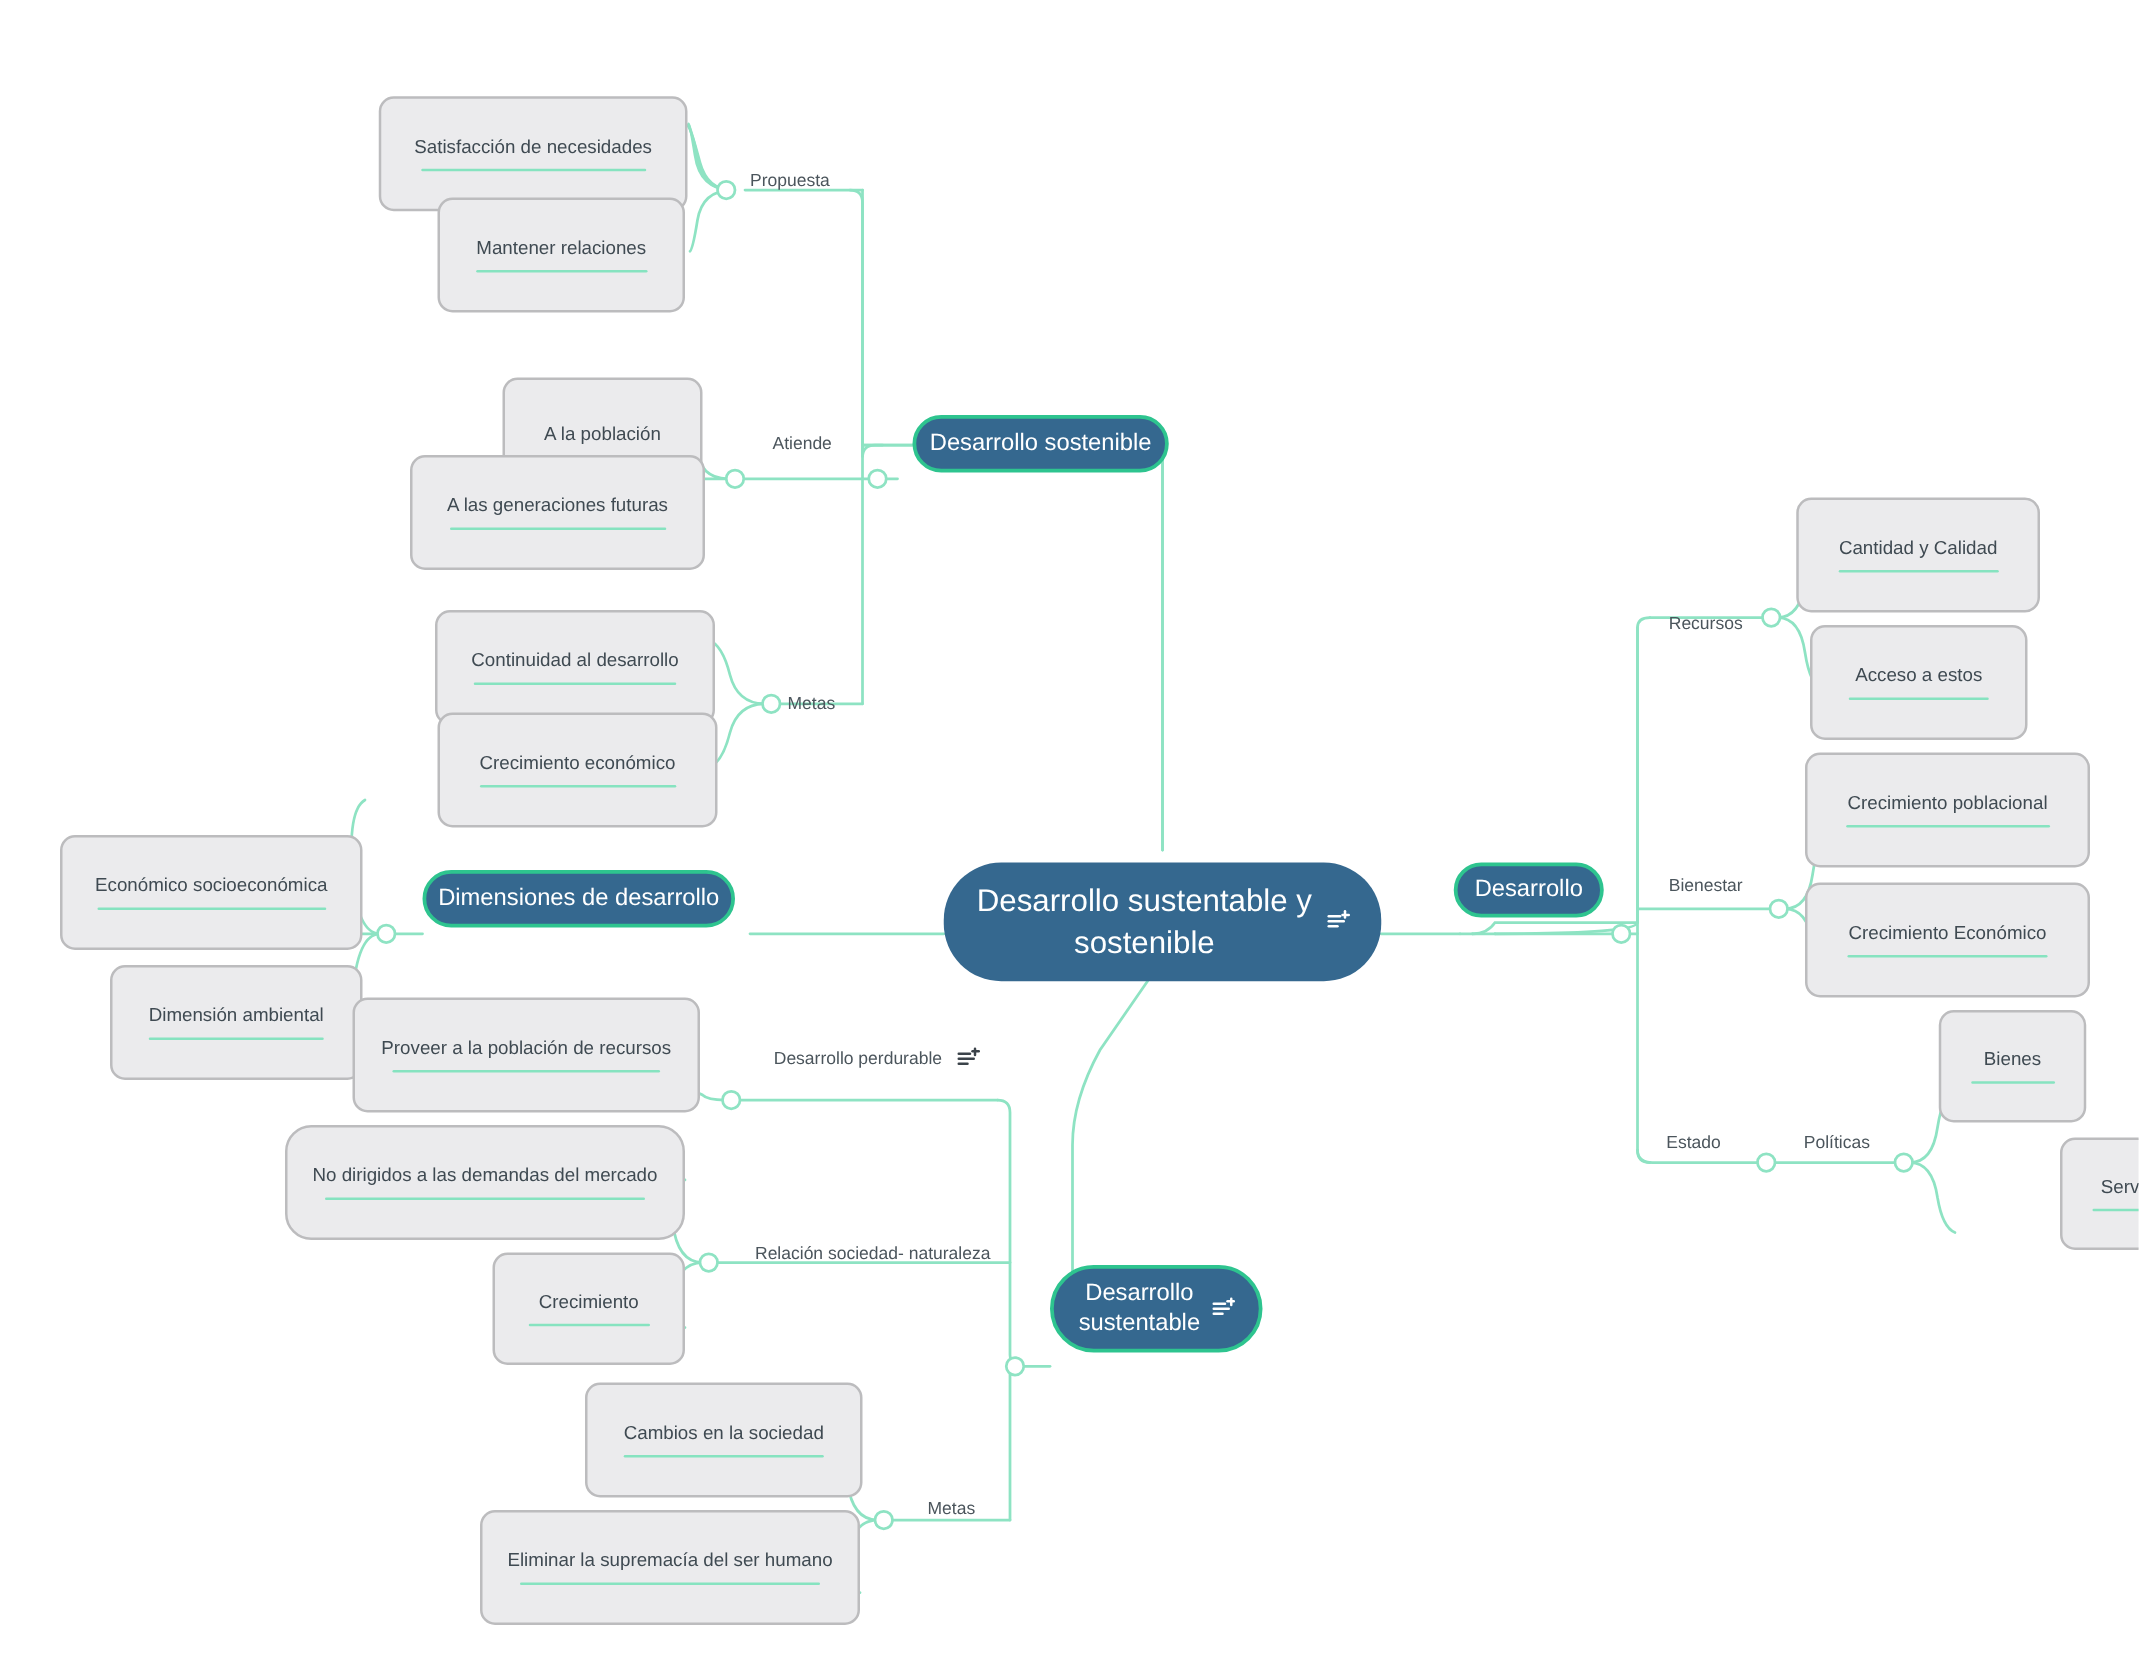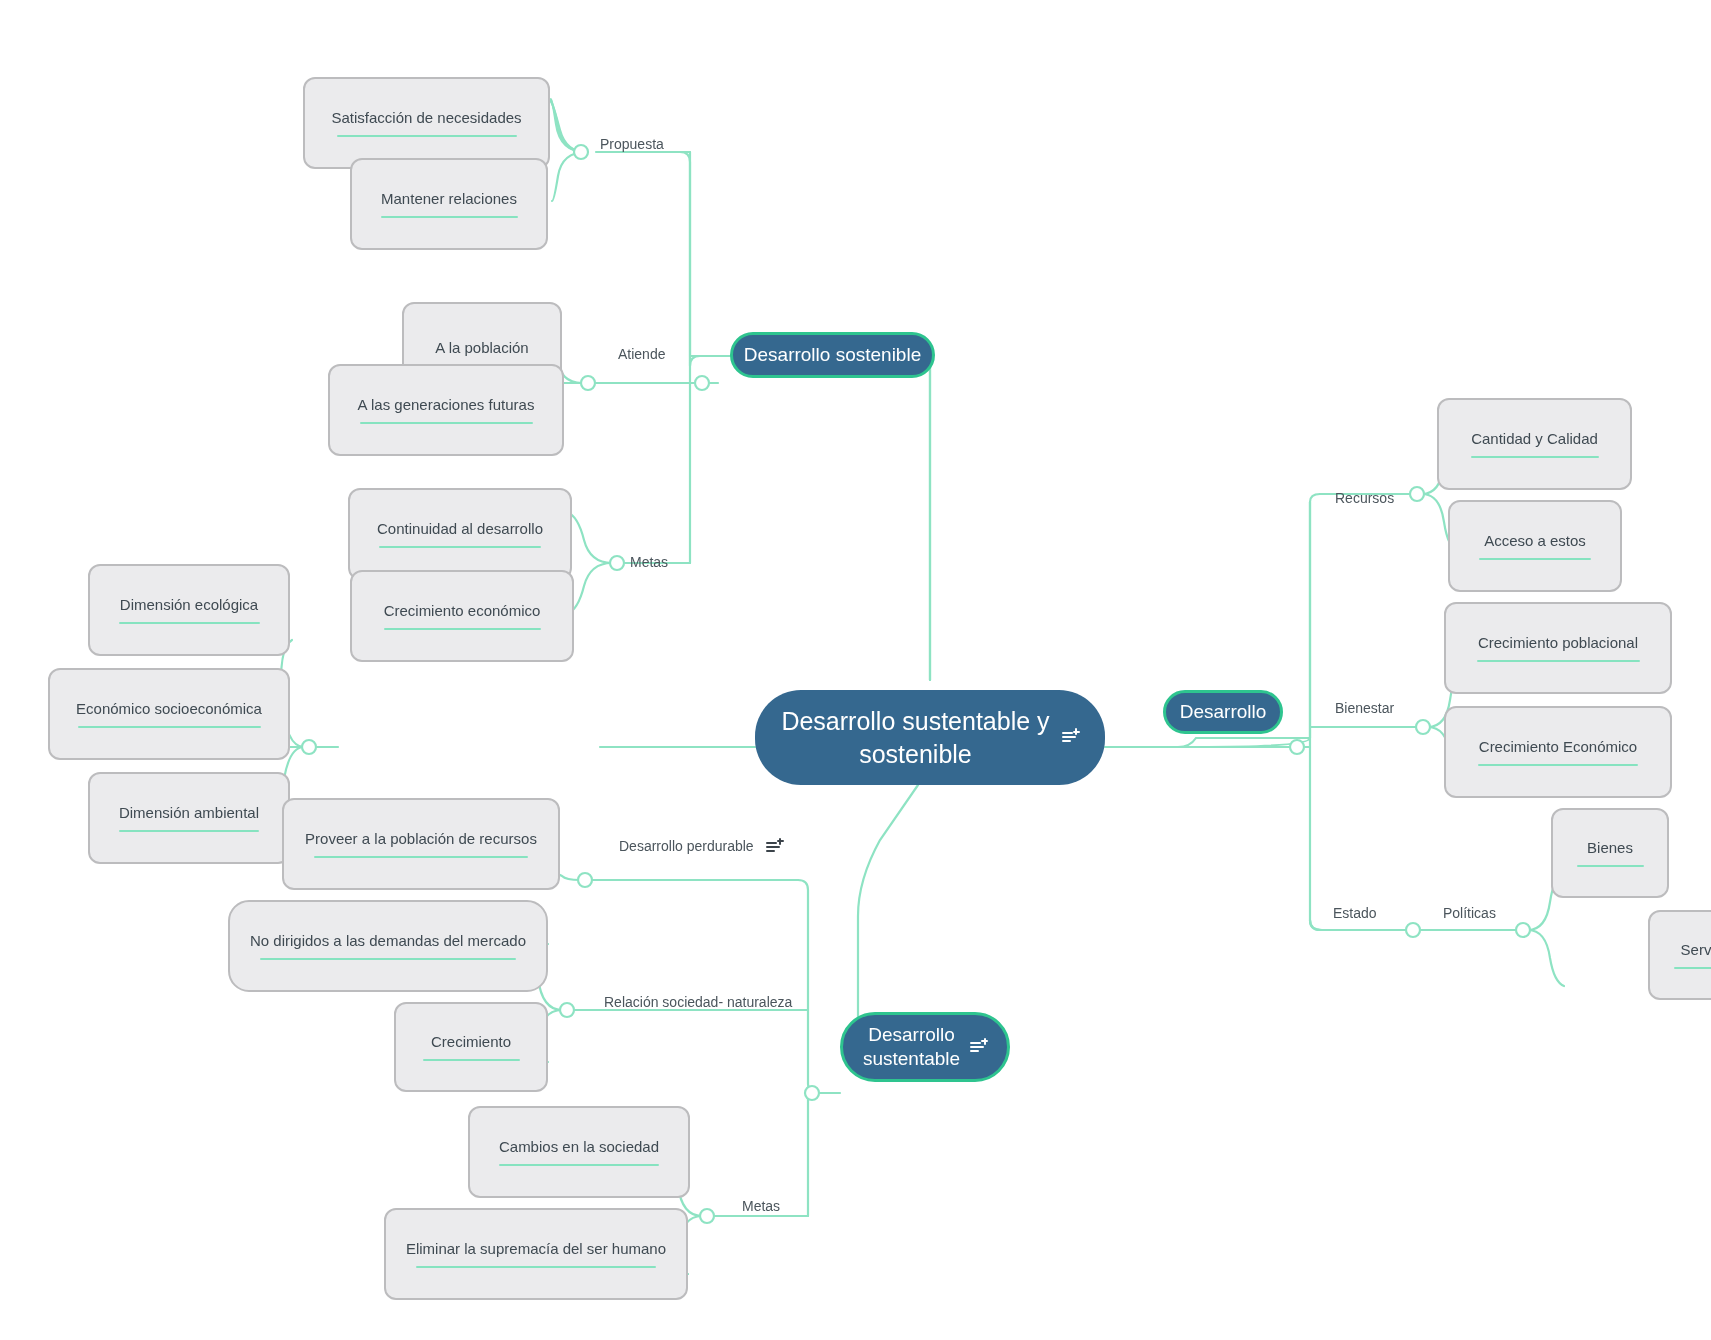--- a/index.html
+++ b/index.html
@@ -256,20 +256,23 @@
           <i></i>
           <b></b>
         </span>
     </div>
   </div>
 
   <div class="pill" style="left:730px; top:332px; width:205px; height:46px;">
     <span class="pill-text">Desarrollo sostenible</span>
   </div>
 
+  <div class="pill" style="left:338px; top:696px; width:250px; height:46px;">
+    <span class="pill-text">Dimensiones de desarrollo</span>
+  </div>
 
   <div class="pill" style="left:1163px; top:690px; width:120px; height:44px;">
     <span class="pill-text">Desarrollo</span>
   </div>
 
   <div class="pill" style="left:840px; top:1012px; width:170px; height:70px;">
     <div class="pill-inner">
       <span class="pill-text">
         <span>Desarrollo</span><br>
         <span>sustentable</span>
@@ -323,24 +326,20 @@
   <div class="leaf" style="left:348px; top:488px; width:224px; height:92px;">
     <div class="leaf-text">Continuidad al desarrollo</div>
     <div class="leaf-rule" style="width:162px;"></div>
   </div>
 
   <div class="leaf" style="left:350px; top:570px; width:224px; height:92px;">
     <div class="leaf-text">Crecimiento económico</div>
     <div class="leaf-rule" style="width:157px;"></div>
   </div>
 
-  <div class="leaf" style="left:88px; top:564px; width:202px; height:92px;">
-    <div class="leaf-text">Dimensión ecológica</div>
-    <div class="leaf-rule" style="width:141px;"></div>
-  </div>
 
   <div class="leaf" style="left:48px; top:668px; width:242px; height:92px;">
     <div class="leaf-text">Económico socioeconómica</div>
     <div class="leaf-rule" style="width:183px;"></div>
   </div>
 
   <div class="leaf" style="left:88px; top:772px; width:202px; height:92px;">
     <div class="leaf-text">Dimensión ambiental</div>
     <div class="leaf-rule" style="width:140px;"></div>
   </div>

